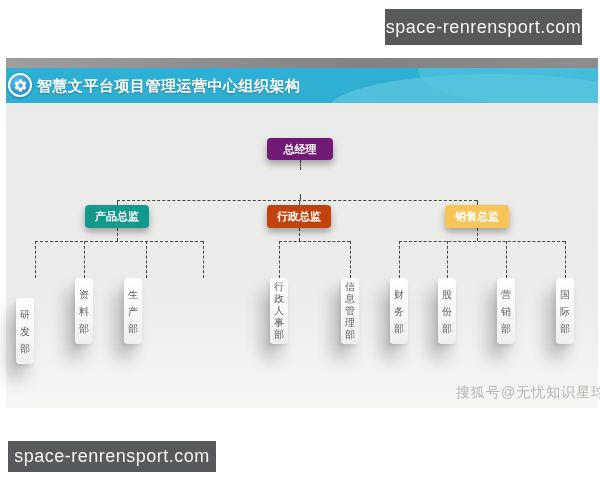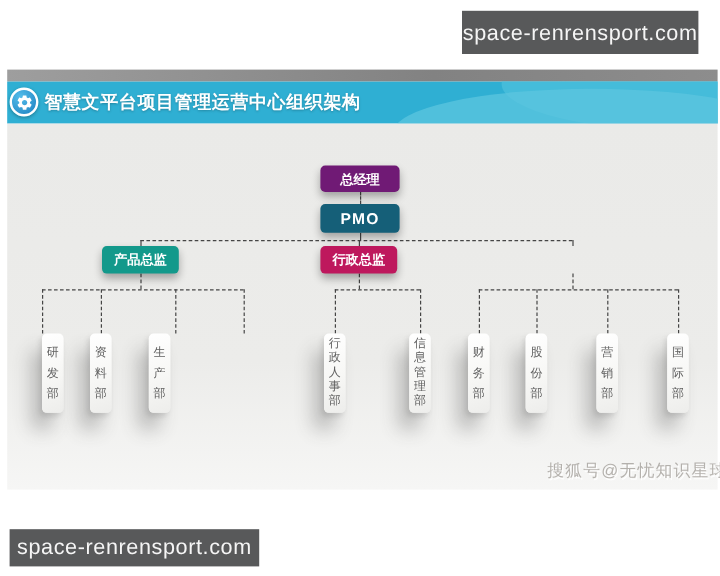--- a/index.html
+++ b/index.html
@@ -123,26 +123,26 @@
     <div class="vline" style="left:140px; top:183px; height:37px;"></div>
     <div class="vline" style="left:197px; top:183px; height:37px;"></div>
     <div class="vline" style="left:273px; top:183px; height:37px;"></div>
     <div class="vline" style="left:344px; top:183px; height:37px;"></div>
     <div class="vline" style="left:393px; top:183px; height:37px;"></div>
     <div class="vline" style="left:441px; top:183px; height:37px;"></div>
     <div class="vline" style="left:500px; top:183px; height:37px;"></div>
     <div class="vline" style="left:559px; top:183px; height:37px;"></div>
 
     <div class="node ceo" style="background: #701a75;">总经理</div>
-    <div class="node pmo" style="background: rgb(21, 95, 120);">PMO</div>
 
     <div class="node dir dir-product" style="background: rgb(19, 153, 139);">产品总监</div>
-    <div class="node dir dir-admin" style="background: #be185d;">行政总监</div>
+    <div class="node dir dir-admin" style="background: #c2410c;">行政总监</div>
+    <div class="node dir dir-sales" style="background: rgb(248, 196, 85);">销售总监</div>
 
-    <div class="tag t3" style="left:29px;">
+    <div class="tag t3" style="left:10px;margin-top:20px;">
       <span class="vtext">研发部</span>
       </div>
     <div class="tag t3" style="left:69px;">
       <span class="vtext">资料部</span>
       </div>
     <div class="tag t3" style="left:118px;">
       <span class="vtext">生产部</span>
       </div>
     <div class="tag t5" style="left:264px;">
       <span class="vtext">行政人事部</span>

